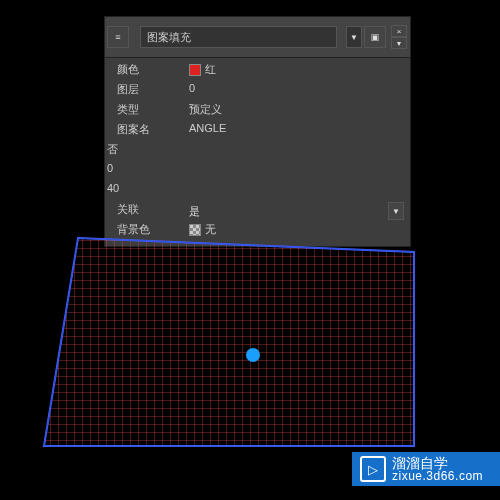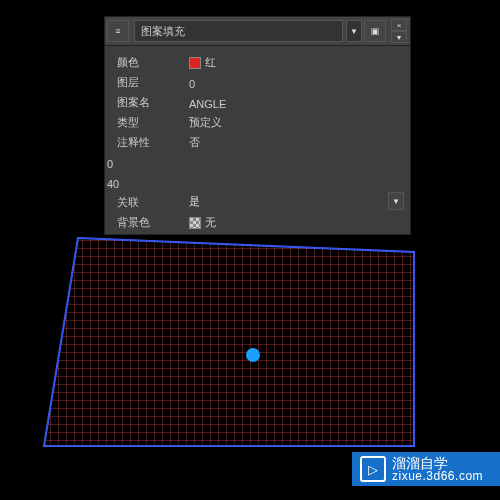--- a/index.html
+++ b/index.html
@@ -1,24 +1,24 @@
 <!DOCTYPE html>
 <html><head>
 <meta charset="utf-8">
 <style>
 body{margin:0;background:#000;width:500px;height:500px;font-family:"Microsoft YaHei",sans-serif;font-size:11px;color:#ddd;position:relative;overflow:hidden}
 .panel{position:absolute;left:104px;top:16px;width:305px;background:#3d3d3d;border:1px solid #222}
 .panel-header{display:flex;align-items:center;background:#444;border-bottom:1px solid #222}
-.title-input{flex:1;height:20px;background:#333;border:1px solid #555;margin:3px;display:flex;align-items:center;padding:0 6px;color:#ccc}
+.title-input{flex:1;height:20px;background:#333;border:1px solid #555;margin:9px;display:flex;align-items:center;padding:0 6px;color:#ccc}
 .title-dd{width:14px;height:20px;background:#333;border:1px solid #555;margin:3px 0;display:flex;align-items:center;justify-content:center;font-size:8px}
 .hdr-btn{width:20px;height:20px;background:#444;border:1px solid #555;margin:3px 2px;display:flex;align-items:center;justify-content:center;font-size:9px}
 .close-group{display:flex;flex-direction:column;gap:0;margin:2px 3px}
 .close-btn{width:14px;height:10px;background:#444;border:1px solid #555;font-size:8px;display:flex;align-items:center;justify-content:center}
 .panel-body{padding:4px 2px}
-.row{display:flex;align-items:flex-end;height:20px}
+.row{display:flex;align-items:flex-start;height:20px}
 .label{width:72px;padding-left:10px;color:#ccc}
 .value{flex:1;color:#ccc;display:flex;align-items:center;gap:4px}
 .value-dd{flex:1;display:flex;align-items:center}
 .dd-arrow{width:14px;height:16px;background:#444;border:1px solid #555;display:flex;align-items:center;justify-content:center;font-size:8px;margin-right:4px}
 .swatch{width:10px;height:10px;border:1px solid #888}
 .red{background:#d22}
 .checker{background:repeating-conic-gradient(#888 0 25%,#ccc 0 50%) 0 0/6px 6px}
 .hatch-area{position:absolute;left:34px;top:232px;width:390px;height:218px}
 svg{position:absolute;left:0;top:0}
 .centerdot{position:absolute;left:212px;top:116px;width:14px;height:14px;background:#1a9fff;border-radius:50%}
@@ -52,33 +52,32 @@
           <span>红</span>
         </div>
       </div>
       <div class="row">
         <div class="label">图层</div>
         <div class="value">
           <span>0</span>
         </div>
       </div>
       <div class="row">
+        <div class="label">类型</div>
+        <div class="value">
+          <span>预定义</span>
+        </div>
+      </div>
+      <div class="row">
         <div class="label">图案名</div>
         <div class="value">
           <span>ANGLE</span>
         </div>
       </div>
       <div class="row">
-        <div class="label">类型</div>
-        <div class="value">
-          <span>预定义</span>
-        </div>
-      </div>
-      <div class="row">
-        <div class="label">注释性</div>
         <div class="value">
           <span>否</span>
         </div>
       </div>
       <div class="row">
         <div class="value">
           <span>0</span>
         </div>
       </div>
       <div class="row">

